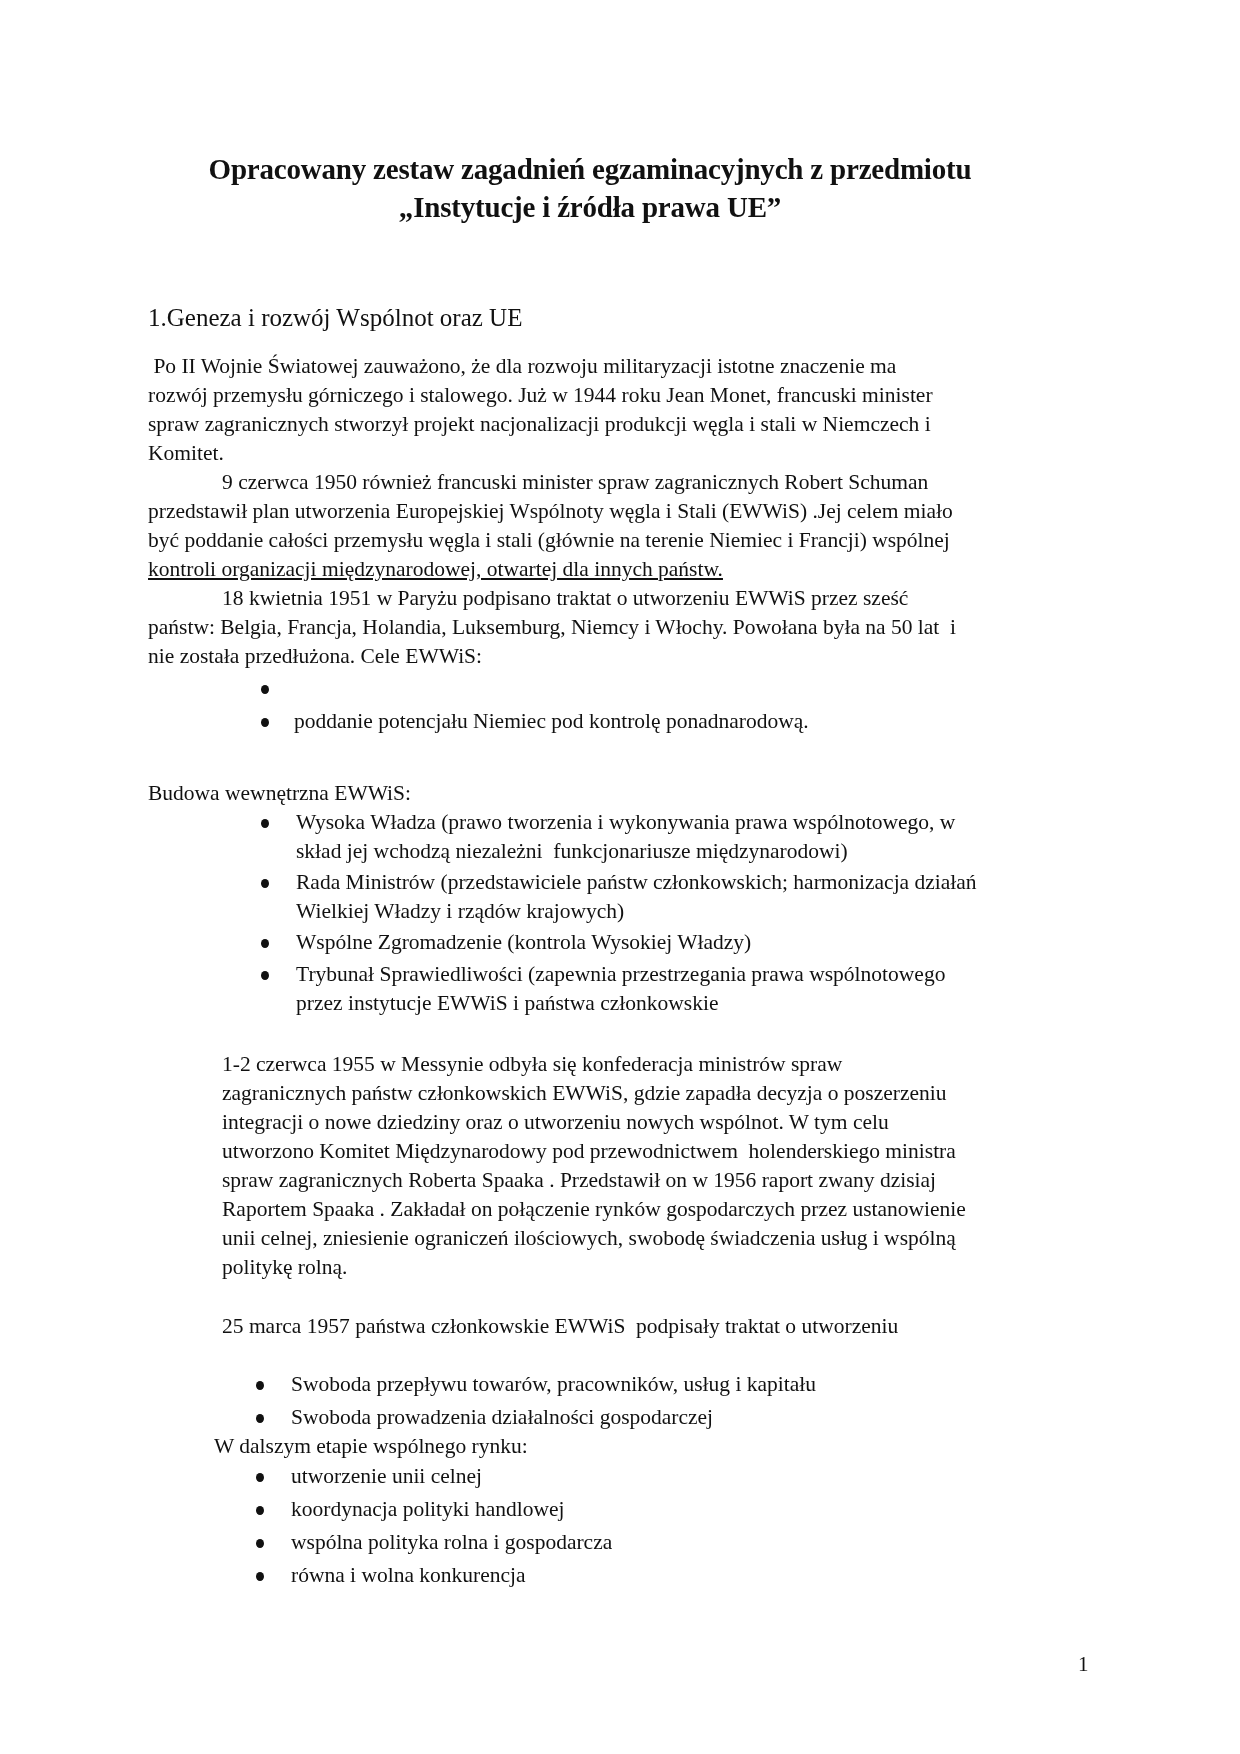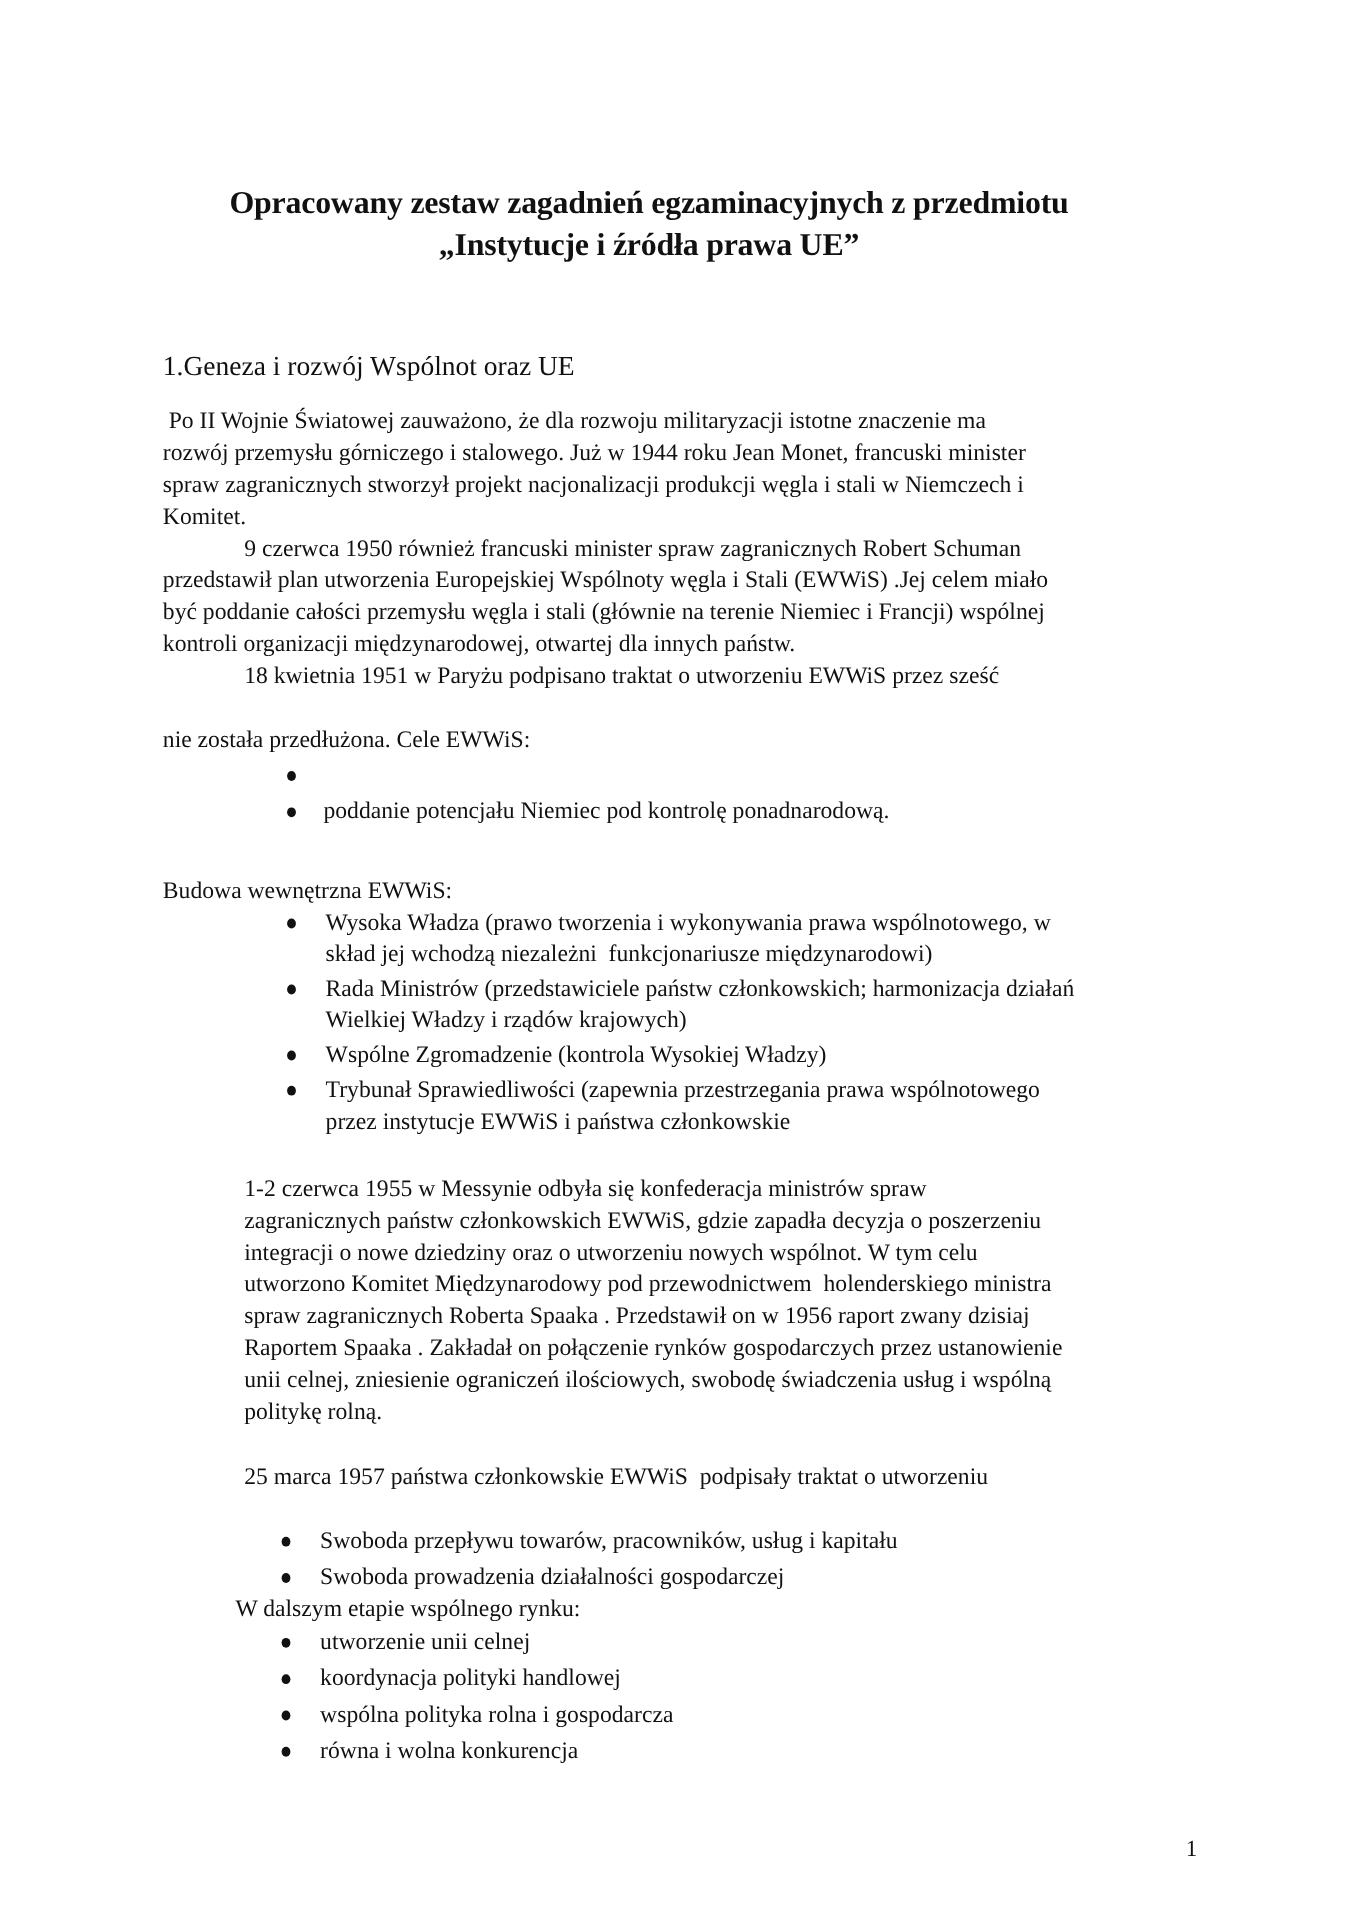--- a/index.html
+++ b/index.html
@@ -1,21 +1,21 @@
 <!DOCTYPE html>
 <html><head>
   <meta charset="utf-8">
   <style>
     html, body { margin: 0; padding: 0; background: #ffffff; }
     body {
       width: 1240px; height: 1754px; position: relative; overflow: hidden;
       font-family: "Liberation Serif", "DejaVu Serif", serif;
       color: #111111;
     }
-    .page { position: absolute; left: 0; top: 16px; width: 1240px; height: 1620px; background: #fff; }
+    .page { position: absolute; left: 0; top: 0; width: 1240px; height: 1620px; background: #fff; }
     .title {
       position: absolute; left: 130px; width: 920px; top: 150px;
       text-align: center; font-weight: bold; font-size: 29px; line-height: 38px;
       letter-spacing: -0.2px;
     }
     .heading {
       position: absolute; left: 148px; top: 302px;
       font-size: 25px; line-height: 32px;
     }
     .line {
@@ -39,23 +39,24 @@
   <div class="heading">1.Geneza i rozwój Wspólnot oraz UE</div>
 
   <div class="line" style="left:148px;top:352px;"> Po II Wojnie Światowej zauważono, że dla rozwoju militaryzacji istotne znaczenie ma</div>
   <div class="line" style="left:148px;top:381px;">rozwój przemysłu górniczego i stalowego. Już w 1944 roku Jean Monet, francuski minister</div>
   <div class="line" style="left:148px;top:410px;">spraw zagranicznych stworzył projekt nacjonalizacji produkcji węgla i stali w Niemczech i</div>
   <div class="line" style="left:148px;top:439px;">Komitet.</div>
 
   <div class="line" style="left:222px;top:468px;">9 czerwca 1950 również francuski minister spraw zagranicznych Robert Schuman</div>
   <div class="line" style="left:148px;top:497px;">przedstawił plan utworzenia Europejskiej Wspólnoty węgla i Stali (EWWiS) .Jej celem miało</div>
   <div class="line" style="left:148px;top:526px;">być poddanie całości przemysłu węgla i stali (głównie na terenie Niemiec i Francji) wspólnej</div>
-  <div class="line" style="left:148px;top:555px;">kontroli organizacji międzynarodowej, otwartej dla innych państw.</div>
+  <div class="line" style="left:148px;top:555px;text-decoration:underline;">kontroli organizacji międzynarodowej, otwartej dla innych państw.</div>
 
   <div class="line" style="left:222px;top:584px;">18 kwietnia 1951 w Paryżu podpisano traktat o utworzeniu EWWiS przez sześć</div>
+  <div class="line" style="left:148px;top:613px;">państw: Belgia, Francja, Holandia, Luksemburg, Niemcy i Włochy. Powołana była na 50 lat  i</div>
   <div class="line" style="left:148px;top:642px;">nie została przedłużona. Cele EWWiS:</div>
 
   <span class="bullet" style="left:261px;top:685px;"></span>
   <span class="bullet" style="left:261px;top:718px;"></span>
   <div class="line" style="left:294px;top:707px;">poddanie potencjału Niemiec pod kontrolę ponadnarodową.</div>
 
   <div class="line" style="left:148px;top:779px;">Budowa wewnętrzna EWWiS:</div>
 
   <span class="bullet" style="left:261px;top:819px;"></span>
   <div class="line" style="left:296px;top:808px;">Wysoka Władza (prawo tworzenia i wykonywania prawa wspólnotowego, w</div>

